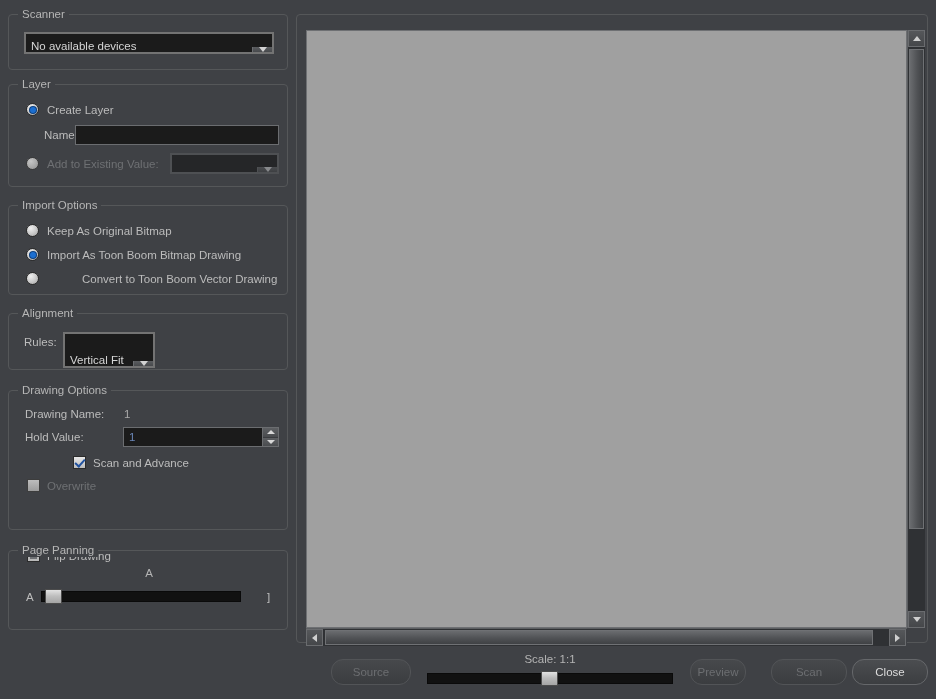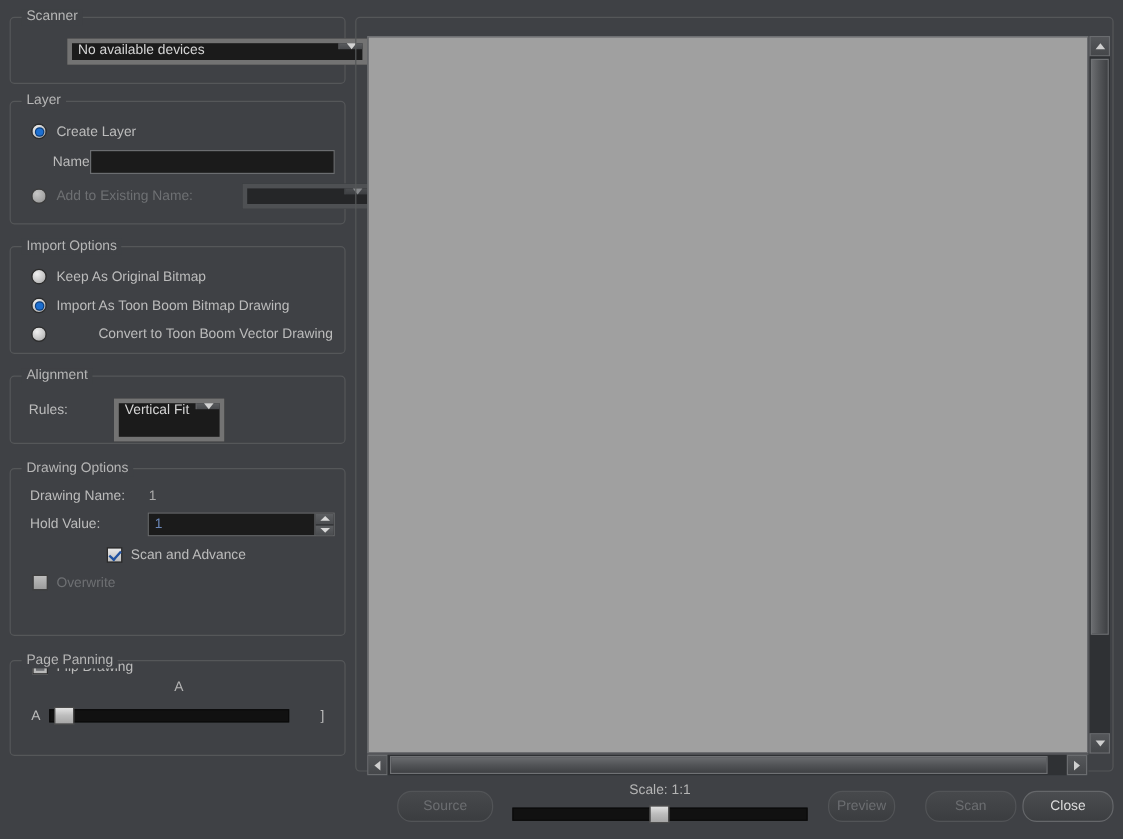--- a/index.html
+++ b/index.html
@@ -51,26 +51,25 @@
     font-size: 11.5px;
     white-space: nowrap;
   }
   .lbl.dim { color: #6e7073; }
   .val { color: #a9a9a9; font-size: 11.5px; }
 
   
   .combo {
     position: absolute;
     display: flex;
-    align-items: flex-start;
-    box-sizing: border-box;
-    border: 4px solid #737373;
+    align-items: flex-end;
+    box-sizing: border-box;
+    border: 2px solid #737373;
     background: #1b1b1b;
     height: 22px;
-    margin-left: 32px;
   }
   .combo .combo-text {
     flex: 1;
     display: flex;
     align-items: center;
     padding-left: 5px;
     color: #d6d6d6;
     font-size: 11.5px;
     overflow: hidden;
     white-space: nowrap;
@@ -337,21 +336,21 @@
     <div class="radio-row" style="left:17px; top:18px;">
       <span class="radio checked"></span>
       <span class="lbl">Create Layer</span>
     </div>
 
     <span class="lbl" style="position:absolute; left:35px; top:44px;">Name:</span>
     <div class="textinput" style="left:66px; top:40px; width:204px;"></div>
 
     <div class="radio-row" style="left:17px; top:72px;">
       <span class="radio disabled"></span>
-      <span class="lbl dim">Add to Existing Name:</span>
+      <span class="lbl dim">Add to Existing Value:</span>
     </div>
     <div class="combo disabled" style="left:161px; top:68px; width:109px; height:21px;">
       <div class="combo-text"></div>
       <div class="combo-btn">
         <span class="caret-down"></span>
       </div>
     </div>
   </div>
 
   <div class="group" style="left:8px; top:205px; width:280px; height:90px;">
@@ -396,21 +395,21 @@
       <div class="spin-btns">
         <div class="spin-btn up">
           <span class="tri-up"></span>
         </div>
         <div class="spin-btn down">
           <span class="tri-down"></span>
         </div>
       </div>
     </div>
 
-    <div class="check-row" style="left:34px; top:65px;padding-left:46px;">
+    <div class="check-row" style="left:18px; top:65px;padding-left:46px;">
       <span class="checkbox checked"></span>
       <span class="lbl">Scan and Advance</span>
     </div>
 
     <div class="check-row" style="left:18px; top:88px;">
       <span class="checkbox disabled"></span>
       <span class="lbl dim">Overwrite</span>
     </div>
 
     <div class="check-row" style="left:18px; top:111px;margin-top:47px;">

